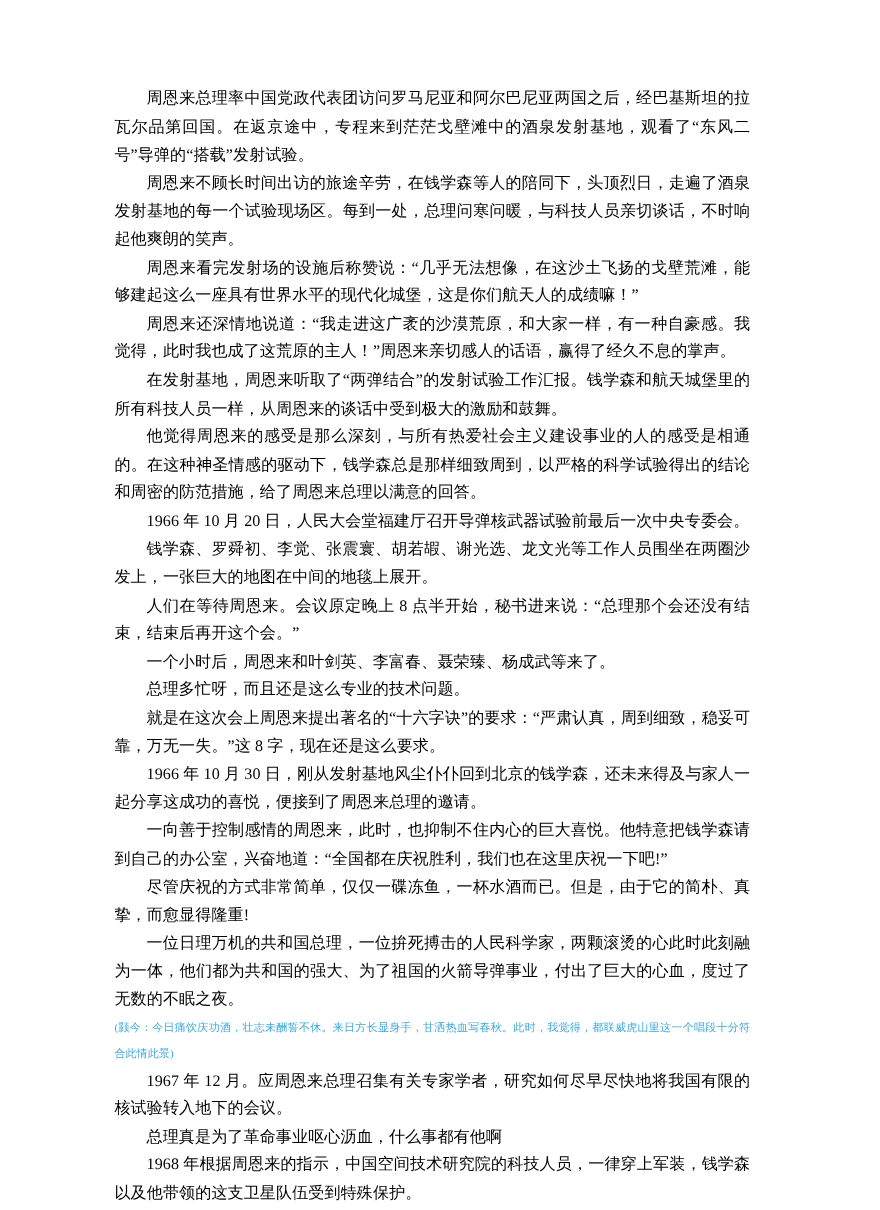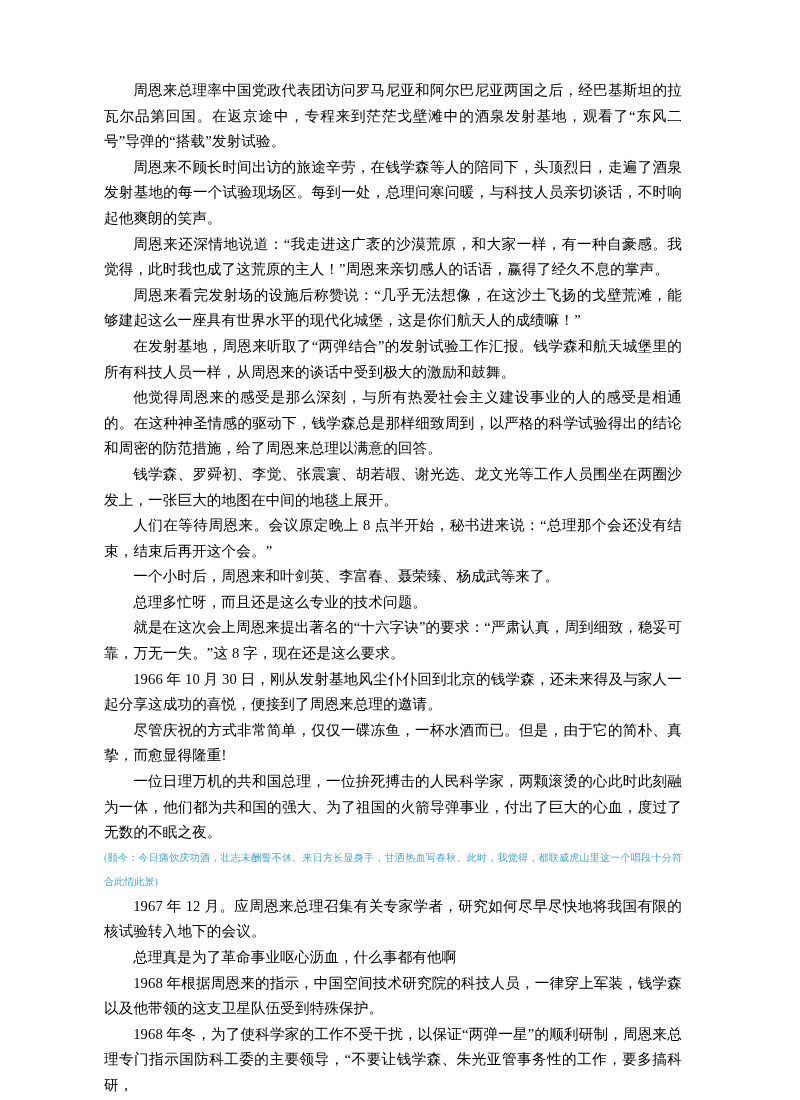--- a/index.html
+++ b/index.html
@@ -40,30 +40,32 @@
     text-indent: 0;
   }
 </style>
 </head>
 <body>
 
 <div class="page">
   <div class="doc-body">
     <p class="para">周恩来总理率中国党政代表团访问罗马尼亚和阿尔巴尼亚两国之后，经巴基斯坦的拉瓦尔品第回国。在返京途中，专程来到茫茫戈壁滩中的酒泉发射基地，观看了“东风二号”导弹的“搭载”发射试验。</p>
     <p class="para">周恩来不顾长时间出访的旅途辛劳，在钱学森等人的陪同下，头顶烈日，走遍了酒泉发射基地的每一个试验现场区。每到一处，总理问寒问暖，与科技人员亲切谈话，不时响起他爽朗的笑声。</p>
+    <p class="para">周恩来看完发射场的设施后称赞说：“几乎无法想像，在这沙土飞扬的戈壁荒滩，能够建起这么一座具有世界水平的现代化城堡，这是你们航天人的成绩嘛！”</p>
     <p class="para">周恩来还深情地说道：“我走进这广袤的沙漠荒原，和大家一样，有一种自豪感。我觉得，此时我也成了这荒原的主人！”周恩来亲切感人的话语，赢得了经久不息的掌声。</p>
-    <p class="para">周恩来看完发射场的设施后称赞说：“几乎无法想像，在这沙土飞扬的戈壁荒滩，能够建起这么一座具有世界水平的现代化城堡，这是你们航天人的成绩嘛！”</p>
     <p class="para">在发射基地，周恩来听取了“两弹结合”的发射试验工作汇报。钱学森和航天城堡里的所有科技人员一样，从周恩来的谈话中受到极大的激励和鼓舞。</p>
     <p class="para">他觉得周恩来的感受是那么深刻，与所有热爱社会主义建设事业的人的感受是相通的。在这种神圣情感的驱动下，钱学森总是那样细致周到，以严格的科学试验得出的结论和周密的防范措施，给了周恩来总理以满意的回答。</p>
+    <p class="para">1966 年 10 月 20 日，人民大会堂福建厅召开导弹核武器试验前最后一次中央专委会。</p>
     <p class="para">钱学森、罗舜初、李觉、张震寰、胡若嘏、谢光选、龙文光等工作人员围坐在两圈沙发上，一张巨大的地图在中间的地毯上展开。</p>
     <p class="para">人们在等待周恩来。会议原定晚上 8 点半开始，秘书进来说：“总理那个会还没有结束，结束后再开这个会。”</p>
     <p class="para">一个小时后，周恩来和叶剑英、李富春、聂荣臻、杨成武等来了。</p>
     <p class="para">总理多忙呀，而且还是这么专业的技术问题。</p>
     <p class="para">就是在这次会上周恩来提出著名的“十六字诀”的要求：“严肃认真，周到细致，稳妥可靠，万无一失。”这 8 字，现在还是这么要求。</p>
     <p class="para">1966 年 10 月 30 日，刚从发射基地风尘仆仆回到北京的钱学森，还未来得及与家人一起分享这成功的喜悦，便接到了周恩来总理的邀请。</p>
+    <p class="para">一向善于控制感情的周恩来，此时，也抑制不住内心的巨大喜悦。他特意把钱学森请到自己的办公室，兴奋地道：“全国都在庆祝胜利，我们也在这里庆祝一下吧!”</p>
     <p class="para">尽管庆祝的方式非常简单，仅仅一碟冻鱼，一杯水酒而已。但是，由于它的简朴、真挚，而愈显得隆重!</p>
     <p class="para">一位日理万机的共和国总理，一位拚死搏击的人民科学家，两颗滚烫的心此时此刻融为一体，他们都为共和国的强大、为了祖国的火箭导弹事业，付出了巨大的心血，度过了无数的不眠之夜。</p>
     <p class="para annotation">(颢今：今日痛饮庆功酒，壮志未酬誓不休。来日方长显身手，甘洒热血写春秋。此时，我觉得，都联威虎山里这一个唱段十分符合此情此景)</p>
     <p class="para">1967 年 12 月。应周恩来总理召集有关专家学者，研究如何尽早尽快地将我国有限的核试验转入地下的会议。</p>
     <p class="para">总理真是为了革命事业呕心沥血，什么事都有他啊</p>
     <p class="para">1968 年根据周恩来的指示，中国空间技术研究院的科技人员，一律穿上军装，钱学森以及他带领的这支卫星队伍受到特殊保护。</p>
     <p class="para">1968 年冬，为了使科学家的工作不受干扰，以保证“两弹一星”的顺利研制，周恩来总理专门指示国防科工委的主要领导，“不要让钱学森、朱光亚管事务性的工作，要多搞科研，</p>
   </div>
 </div>
 

